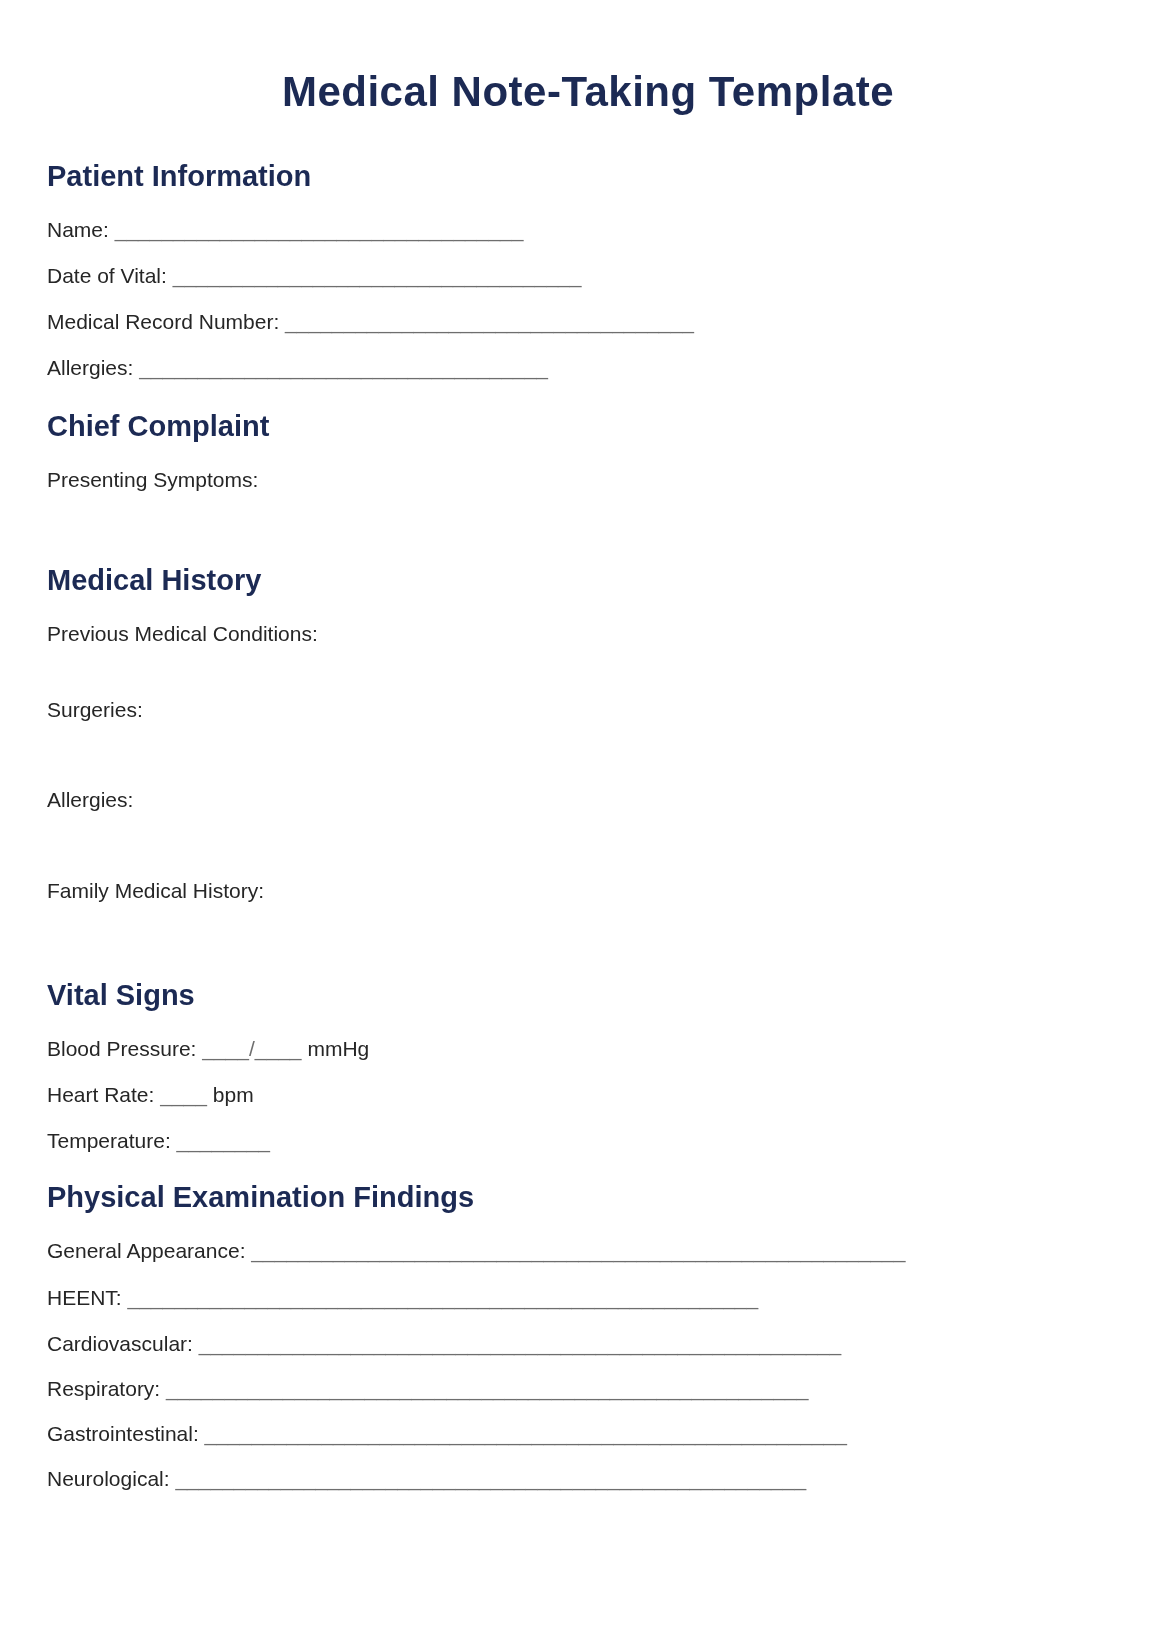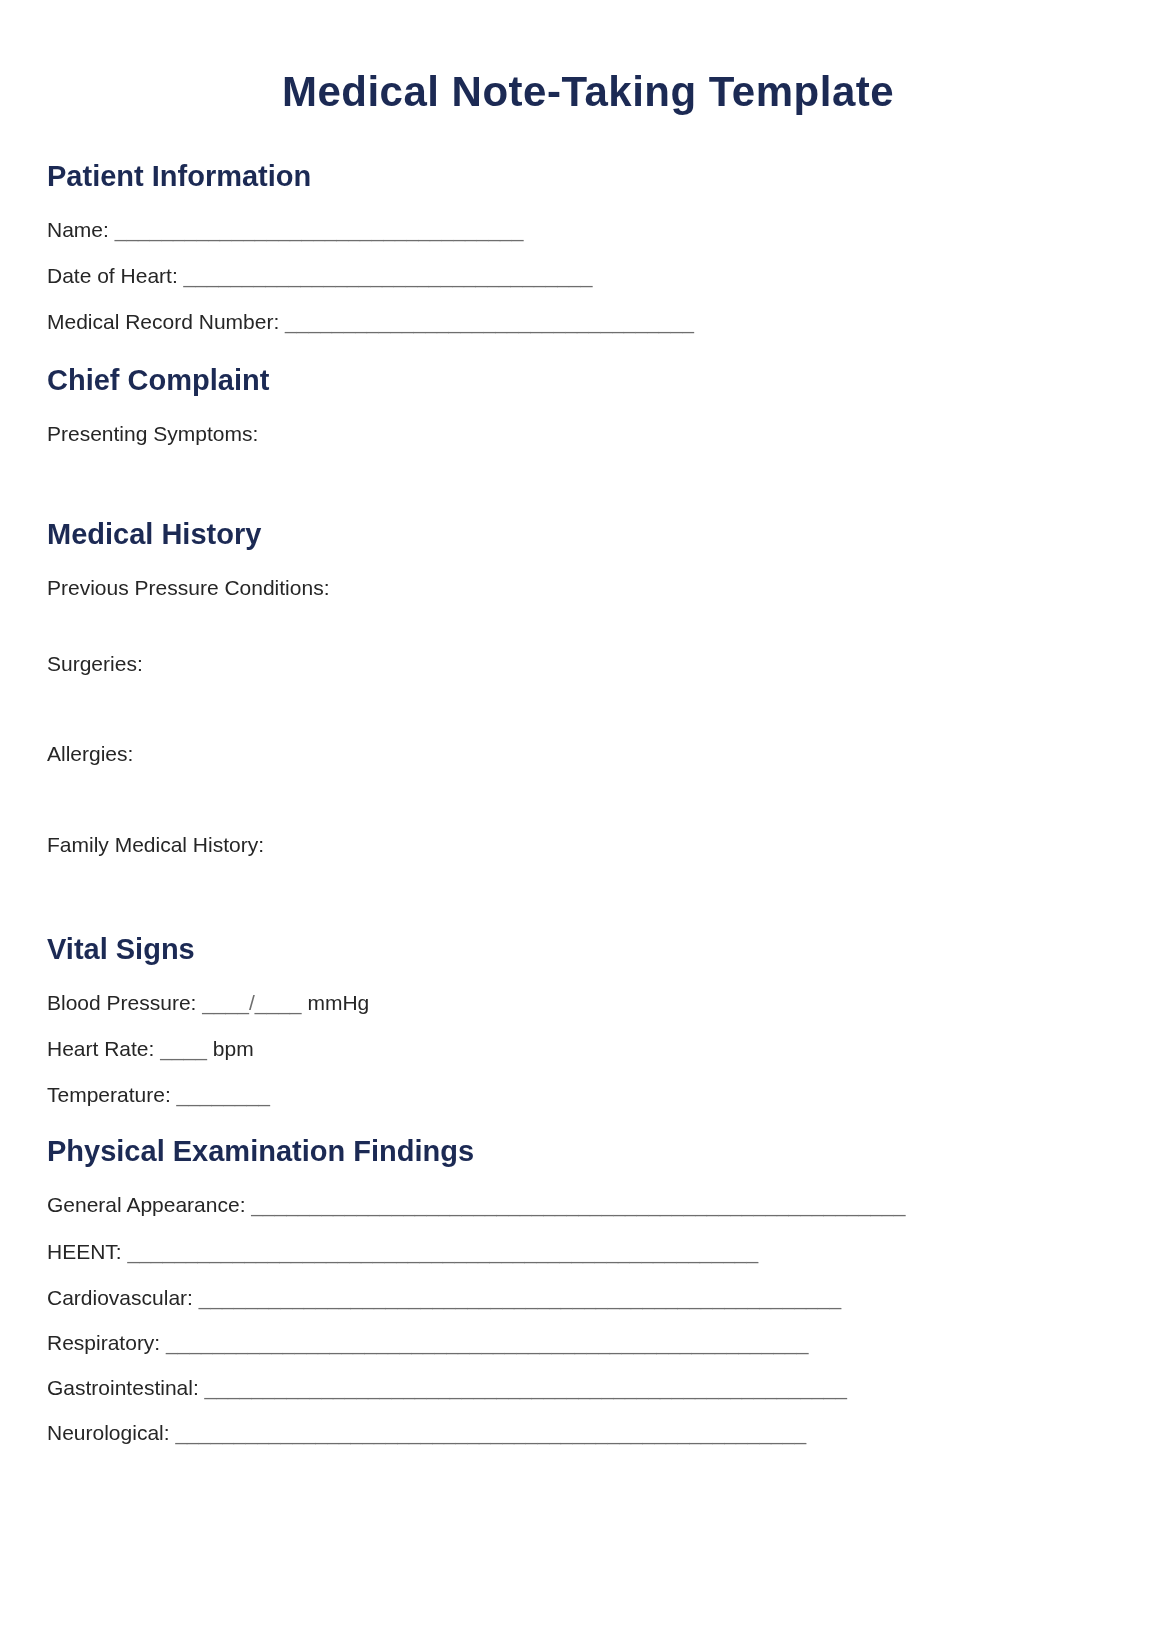--- a/index.html
+++ b/index.html
@@ -81,40 +81,44 @@
 
   <h1 class="doc-title">Medical Note-Taking Template</h1>
 
   <section id="sec-patient">
     <h2 class="sec-heading">Patient Information</h2>
     <p class="row first">
       <span class="field-label">Name:</span>
       <span class="blank-line">___________________________________</span>
     </p>
     <p class="row">
-      <span class="field-label">Date of Heart:</span>
+      <span class="field-label">Date of Vital:</span>
       <span class="blank-line">___________________________________</span>
     </p>
     <p class="row">
       <span class="field-label">Medical Record Number:</span>
+      <span class="blank-line">___________________________________</span>
+    </p>
+    <p class="row">
+      <span class="field-label">Allergies:</span>
       <span class="blank-line">___________________________________</span>
     </p>
   </section>
 
   <section id="sec-chief">
     <h2 class="sec-heading">Chief Complaint</h2>
     <p class="row first">
       <span class="field-label">Presenting Symptoms:</span>
     </p>
   </section>
 
   <section id="sec-history">
     <h2 class="sec-heading">Medical History</h2>
     <p class="row first">
-      <span class="field-label">Previous Pressure Conditions:</span>
+      <span class="field-label">Previous Medical Conditions:</span>
     </p>
     <p class="row gap-lg">
       <span class="field-label">Surgeries:</span>
     </p>
     <p class="row gap-md">
       <span class="field-label">Allergies:</span>
     </p>
     <p class="row gap-md2">
       <span class="field-label">Family Medical History:</span>
     </p>

